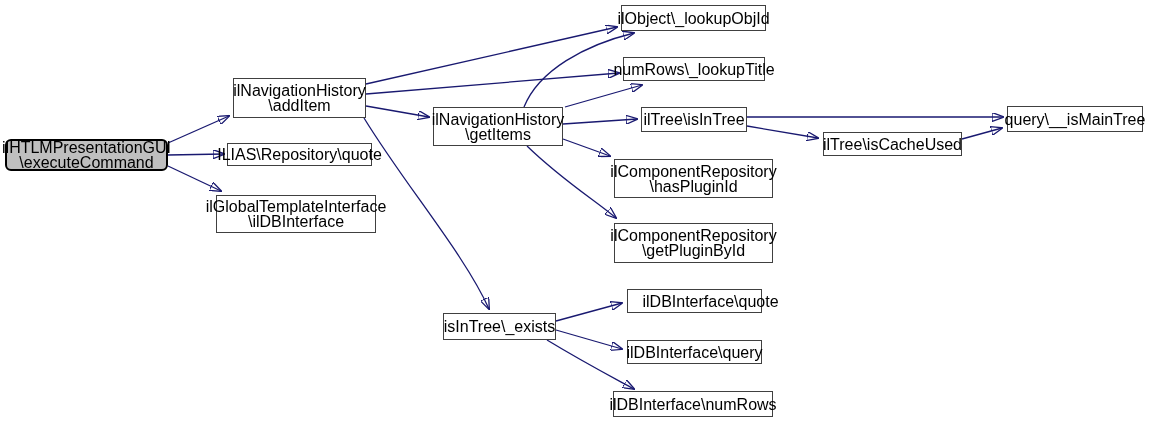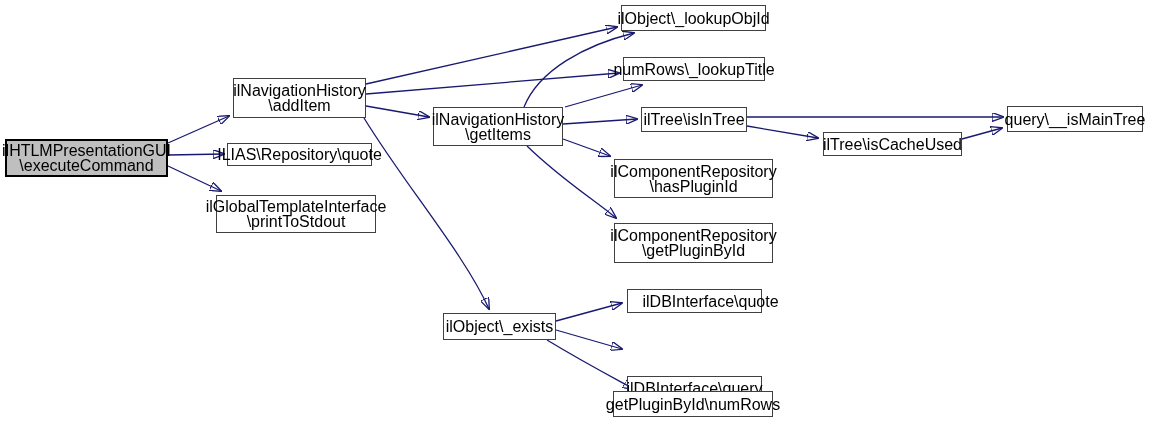--- a/index.html
+++ b/index.html
@@ -75,37 +75,37 @@
     <path d="M563,139 L610,156" marker-end="url(#arrow)"></path>
     <path d="M527,146 C562,180 596,201 616,218" marker-end="url(#arrow)"></path>
     <path d="M747,117 L1003,117" marker-end="url(#arrow)"></path>
     <path d="M747,126 L818,138" marker-end="url(#arrow)"></path>
     <path d="M962,139 L1002,128" marker-end="url(#arrow)"></path>
     <path d="M556,321 L622,303" marker-end="url(#arrow)"></path>
     <path d="M556,330 L622,349" marker-end="url(#arrow)"></path>
     <path d="M547,340 C585,363 612,377 634,389" marker-end="url(#arrow)"></path>
   </svg>
 
-  <div class="node highlight" style="left:5px; top:139px; width:163px; height:38px;">
+  <div class="node highlight" style="left:5px; top:139px; width:163px; height:32px;border-radius:6px;">
     <span>ilHTLMPresentationGUI
 \executeCommand</span>
   </div>
 
   <div class="node" style="left:233px; top:78px; width:133px; height:40px;">
     <span>ilNavigationHistory
 \addItem</span>
   </div>
 
   <div class="node" style="left:227px; top:143px; width:145px; height:23px;">
     <span>ILIAS\Repository\quote</span>
   </div>
 
   <div class="node" style="left:216px; top:195px; width:160px; height:38px;">
     <span>ilGlobalTemplateInterface
-\printToStdout</span>
+\ilDBInterface</span>
   </div>
 
   <div class="node" style="left:433px; top:107px; width:130px; height:39px;">
     <span>ilNavigationHistory
 \getItems</span>
   </div>
 
   <div class="node" style="left:621px; top:5px; width:145px; height:26px;">
     <span>ilObject\_lookupObjId</span>
   </div>
@@ -130,28 +130,28 @@
   <div class="node" style="left:614px; top:223px; width:159px; height:40px;">
     <span>ilComponentRepository
 \getPluginById</span>
   </div>
 
   <div class="node" style="left:1007px; top:106px; width:136px; height:26px;">
     <span>query\__isMainTree</span>
   </div>
 
   <div class="node" style="left:443px; top:313px; width:113px; height:27px;">
-    <span>ilObject\_exists</span>
+    <span>isInTree\_exists</span>
   </div>
 
   <div class="node" style="left:627px; top:289px; width:135px; height:24px;padding-left:32px;">
     <span>ilDBInterface\quote</span>
   </div>
 
-  <div class="node" style="left:627px; top:340px; width:135px; height:24px;margin-top:36px;">
+  <div class="node" style="left:627px; top:340px; width:135px; height:24px;">
     <span>ilDBInterface\query</span>
   </div>
 
   <div class="node" style="left:613px; top:391px; width:160px; height:26px;">
-    <span>getPluginById\numRows</span>
+    <span>ilDBInterface\numRows</span>
   </div>
 
 </div>
 
 </body></html>

